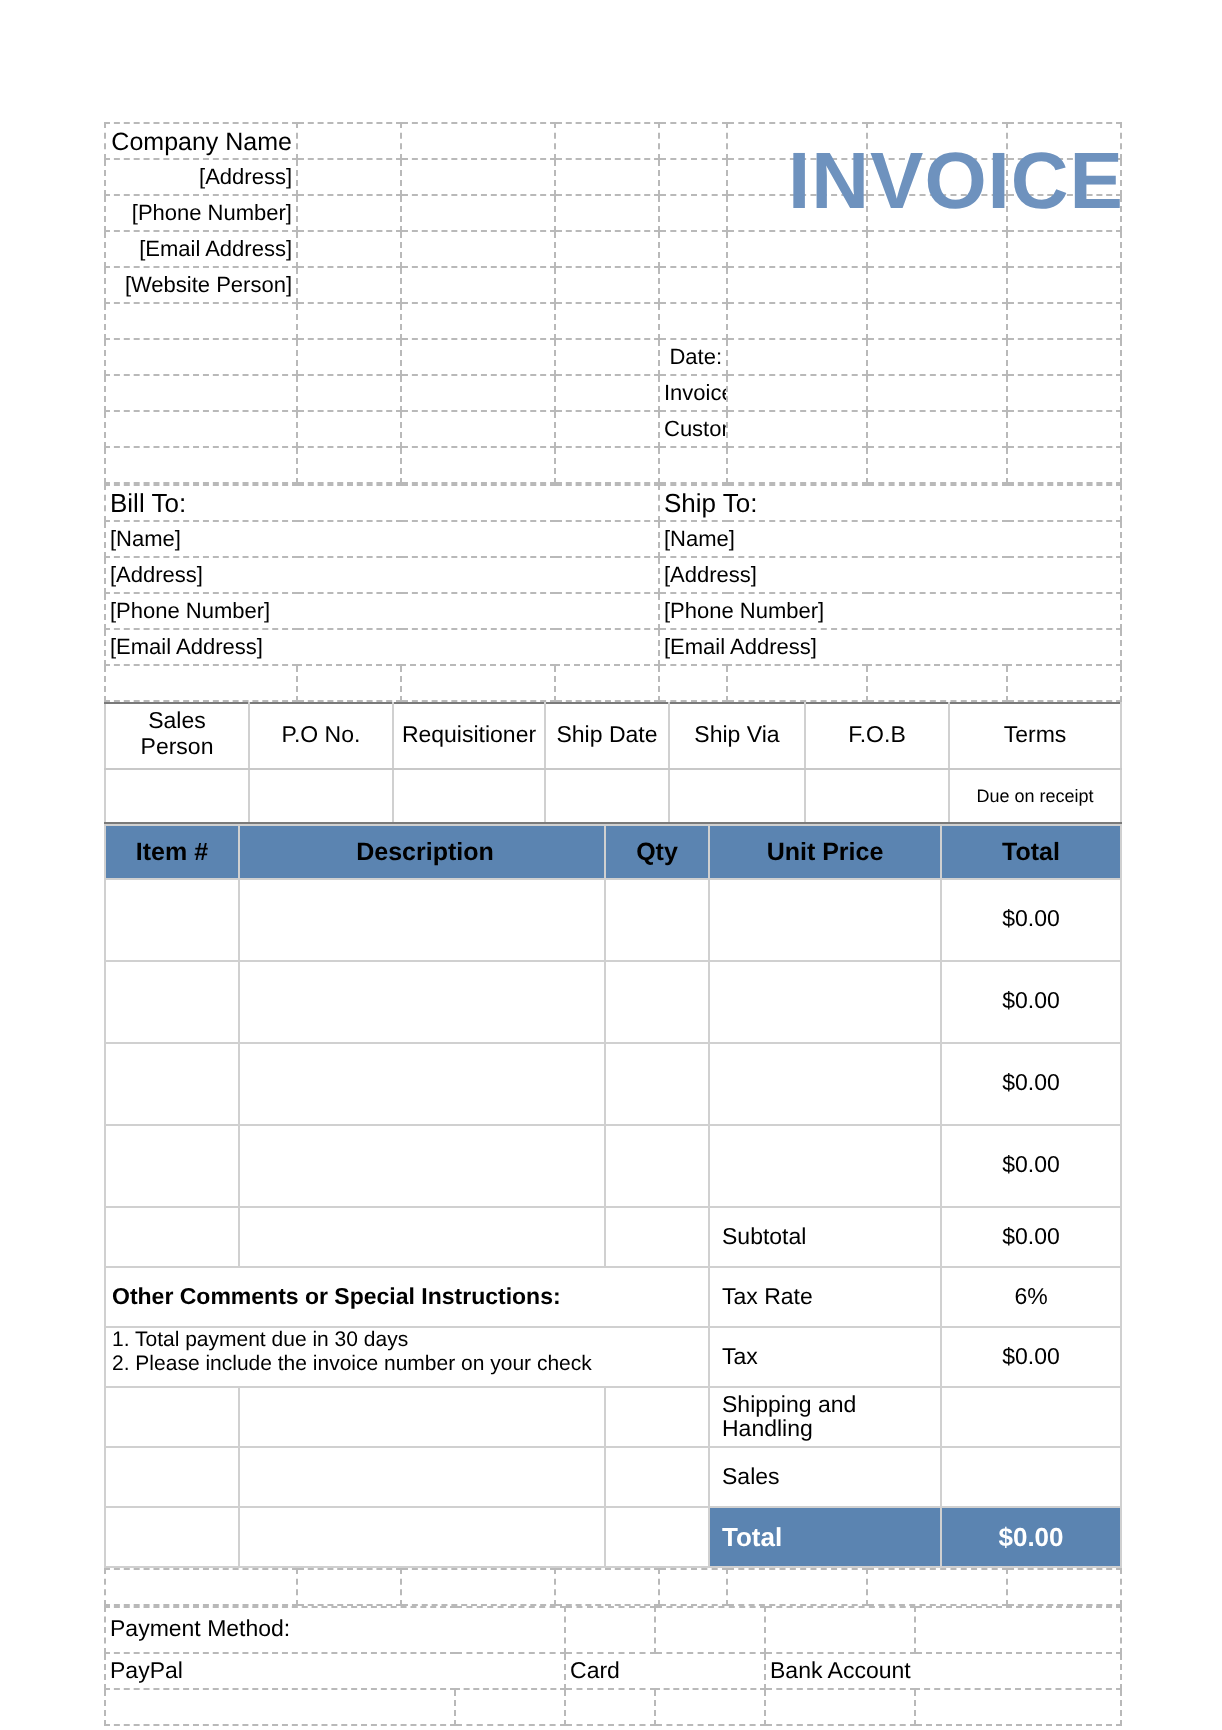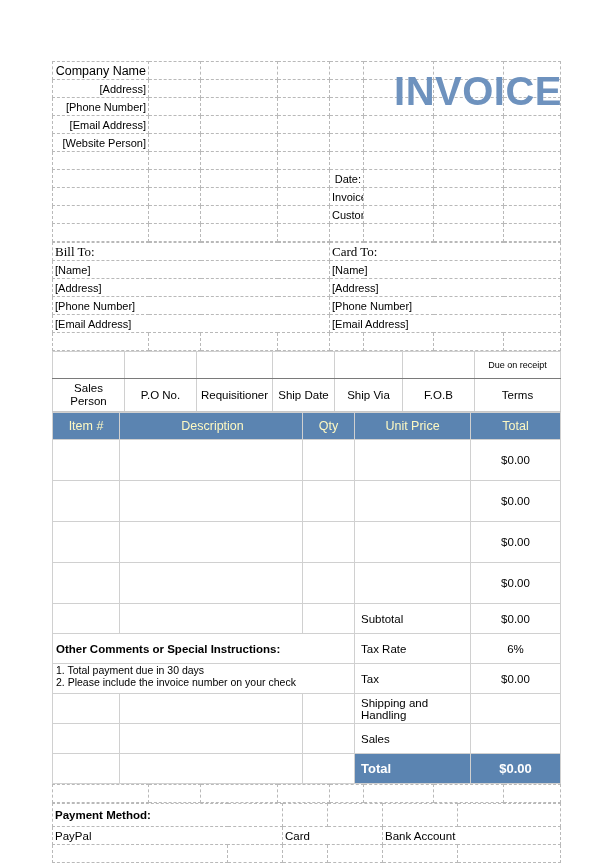--- a/index.html
+++ b/index.html
@@ -51,21 +51,21 @@
     font-size: 40px;
     line-height: 40px;
     font-weight: bold;
     color: #6E92BE;
     letter-spacing: 0.5px;
     white-space: nowrap;
     font-family: "Liberation Sans", sans-serif;
   }
 
   
-  .head-lg { font-size: 13px; font-family: Liberation Serif, serif; }
+  .head-lg { font-size: 13px; }
 
   
   table.solid {
     border-collapse: collapse;
     table-layout: fixed;
     width: 508px;
     font-size: 11px;
   }
   table.solid td {
     border: 1px solid #d0d0d0;
@@ -86,22 +86,22 @@
     text-align: center;
     font-size: 9px;
     line-height: 10px;
     height: 24px;
     border-bottom: 1px solid #7a7a7a !important;
   }
 
   
   .bluebar td {
     background: #5B84B1;
-    color: #fef9c3;
-    font-weight: normal;
+    color: #000000;
+    font-weight: bold;
     font-size: 12.5px;
     height: 24px;
     text-align: center;
     border: 1px dashed #9fb7d4;
   }
   .bluebar td.lft { text-align: center; padding-left: 6px; }
 
   .itemrow td { height: 38px; border: 1px solid #dcdcdc; border-left: 1px dashed #9a9a9a; border-right: 1px dashed #9a9a9a;}
   .itemrow td.money { text-align: center; font-size: 11.5px; }
 
@@ -113,21 +113,21 @@
     background: #5B84B1;
     color: #fff;
     font-weight: bold;
     font-size: 13px;
     height: 27px;
   }
 
   .cmt-head { font-weight: bold; font-size: 11.5px; padding-left: 3px; }
   .cmt-line { font-size: 10.5px; line-height: 12px; padding-left: 3px; }
 
-  .pay-head { font-weight: bold; font-size: 11.5px; padding-left: 6px; }
+  .pay-head { font-weight: normal; font-size: 11.5px; padding-left: 6px; }
   .pay-cell { font-size: 11.5px; padding-left: 6px; height: 23px; margin-left: 32px; }
 
   .nb { border: 1px dashed #b9b9b9; }
 </style>
 </head>
 <body>
 
 <div id="sheet">
 
   <div style="position:relative;text-align:right;">
@@ -257,21 +257,21 @@
         <col style="width:77px">
         <col style="width:52px">
       <col style="width:34px">
         <col style="width:70px">
         <col style="width:70px">
         <col style="width:57px">
     </colgroup>
     <tbody>
         <tr>
       <td class="head-lg" colspan="4">Bill To:</td>
-      <td class="head-lg" colspan="4">Card To:</td>
+      <td class="head-lg" colspan="4">Ship To:</td>
     </tr>
     <tr>
       <td colspan="4">[Name]</td>
       <td colspan="4">[Name]</td>
     </tr>
     <tr>
       <td colspan="4">[Address]</td>
       <td colspan="4">[Address]</td>
     </tr>
     <tr>
@@ -300,36 +300,36 @@
       <col style="width:72px">
         <col style="width:72px">
         <col style="width:76px">
         <col style="width:62px">
       <col style="width:68px">
         <col style="width:72px">
         <col style="width:86px">
     </colgroup>
     <tbody>
         <tr>
-      <td class="subhead"></td>
-      <td class="subhead"></td>
-      <td class="subhead"></td>
-      <td class="subhead"></td>
-      <td class="subhead"></td>
-      <td class="subhead"></td>
-      <td class="subhead">Due on receipt</td>
-    </tr>
-    <tr>
       <td class="colhead">Sales Person</td>
       <td class="colhead">P.O No.</td>
       <td class="colhead" style="white-space:normal;">Requisitioner</td>
       <td class="colhead">Ship Date</td>
       <td class="colhead">Ship Via</td>
       <td class="colhead">F.O.B</td>
       <td class="colhead">Terms</td>
+    </tr>
+    <tr>
+      <td class="subhead"></td>
+      <td class="subhead"></td>
+      <td class="subhead"></td>
+      <td class="subhead"></td>
+      <td class="subhead"></td>
+      <td class="subhead"></td>
+      <td class="subhead">Due on receipt</td>
     </tr>
   </tbody>
     </table>
 
   <table class="solid">
     <colgroup>
       <col style="width:67px">
         <col style="width:183px">
         <col style="width:52px">
       <col style="width:46px">

